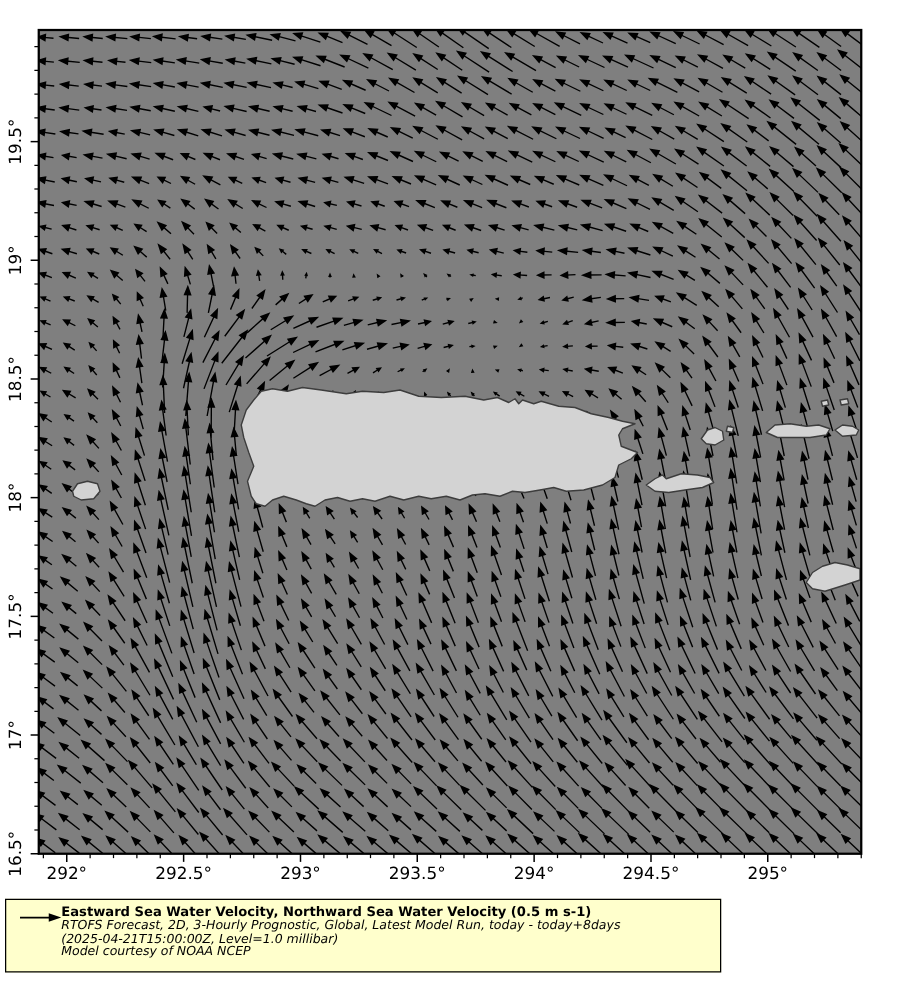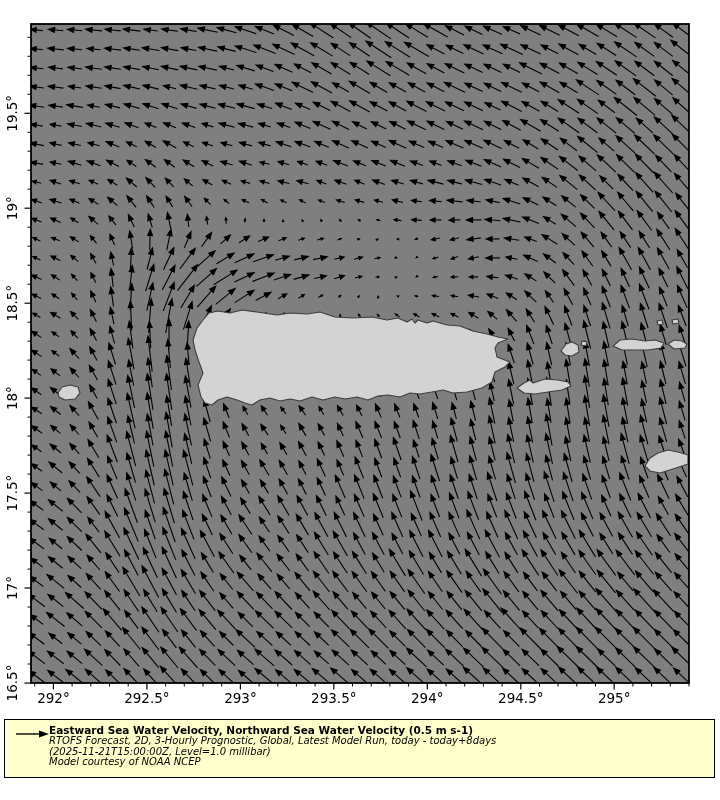--- a/index.html
+++ b/index.html
@@ -1,20 +1,20 @@
 <!DOCTYPE html>
 <html><head>
 <meta charset="utf-8">
 <title>Sea Water Velocity</title>
 <style>
   html,body{margin:0;padding:0;background:#ffffff;}
   .canvas{position:relative;width:720px;height:800px;background:#ffffff;
           font-family:"DejaVu Sans",sans-serif;overflow:hidden;}
   svg text{font-family:"DejaVu Sans",sans-serif;}
-  .legend-box{position:absolute;left:4px;top:719px;width:711px;height:59px;
+  .legend-box{position:absolute;left:4px;top:719px;width:573px;height:59px;
               border:1.5px solid #000;box-sizing:border-box;}
   .legend-inner{position:absolute;left:44px;top:5px;right:4px;}
   .legend-title{font-size:10.5px;font-weight:bold;line-height:11px;white-space:nowrap;}
   .legend-line{font-size:10px;line-height:10.6px;white-space:nowrap;font-style:italic;}
   .legend-key{position:absolute;left:10px;top:8px;}
 </style>
 </head>
 <body style="background: rgb(255, 255, 255);">
 
 <div class="canvas">
@@ -137,18 +137,18 @@
   </svg>
 
   <div class="legend-box" id="legend-box" style="background: rgb(255, 255, 204); border-color: rgb(0, 0, 0);">
     <svg class="legend-key" width="36" height="12">
       <line x1="1" y1="6" x2="26" y2="6" stroke="#000" stroke-width="1.4"></line>
       <polygon points="34,6 24,2.6 24,9.4" fill="#000"></polygon>
     </svg>
     <div class="legend-inner">
       <div class="legend-title">Eastward Sea Water Velocity, Northward Sea Water Velocity (0.5 m s-1)</div>
       <div class="legend-line">RTOFS Forecast, 2D, 3-Hourly Prognostic, Global, Latest Model Run, today - today+8days</div>
-      <div class="legend-line">(2025-11-21T15:00:00Z, Level=1.0 millibar)</div>
+      <div class="legend-line">(2025-04-21T15:00:00Z, Level=1.0 millibar)</div>
       <div class="legend-line">Model courtesy of NOAA NCEP</div>
     </div>
   </div>
 
 </div>
 
 </body></html>

